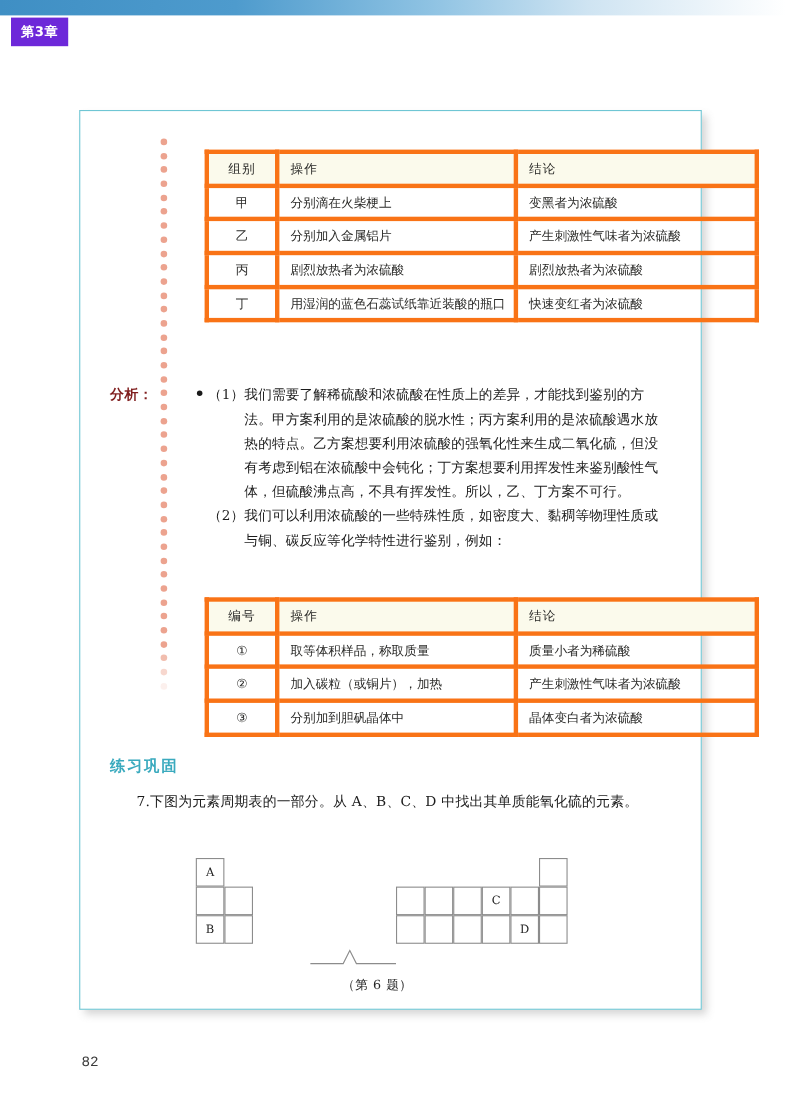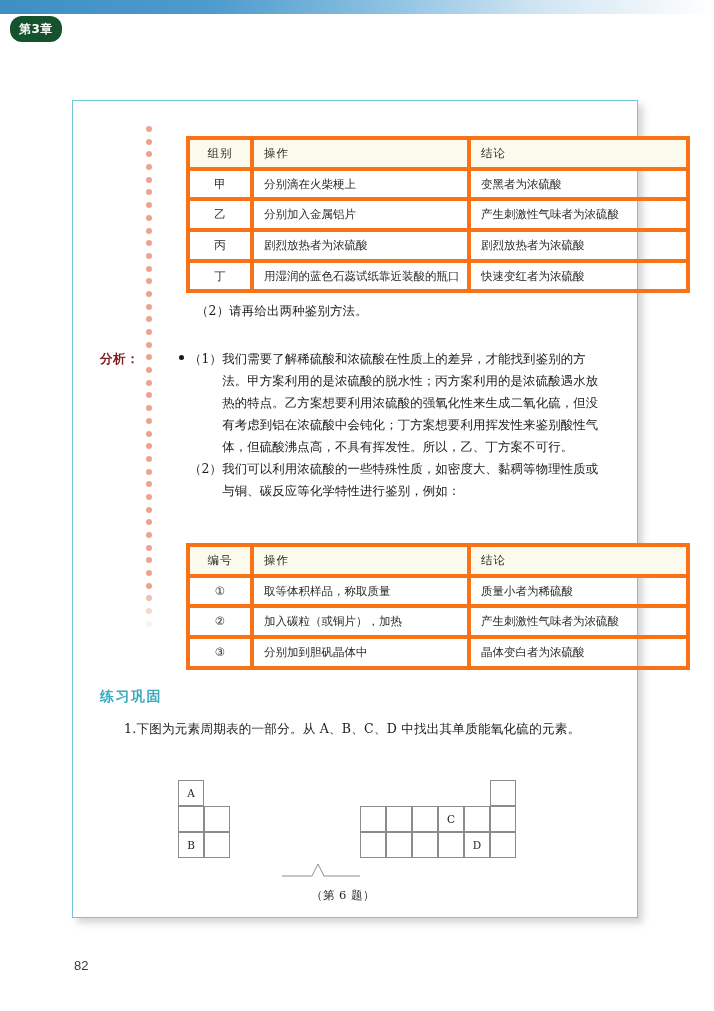--- a/index.html
+++ b/index.html
@@ -24,30 +24,29 @@
     background: linear-gradient(to right, #3f8fc4 0%, #4e9bcd 30%, #8fc3e3 55%, #cfe4f2 75%, #ffffff 100%);
   }
   .header-row {
     position: absolute;
     top: 16px; left: 10px;
     display: flex;
     align-items: stretch;
     height: 26px;
   }
   .chapter-tag {
-    background: #14532d;
+    background: #6d28d9;
     color: #ffffff;
     font-family: "DejaVu Sans", "Liberation Sans", sans-serif;
     font-weight: bold;
     font-size: 12px;
     letter-spacing: 0.5px;
     display: flex;
     align-items: center;
     padding: 0 9px;
-    border-radius: 12px;
   }
   .chapter-title {
     background: #cfe0ef;
     color: #12263a;
     font-family: "DejaVu Sans", "Liberation Sans", sans-serif;
     font-weight: bold;
     font-size: 16px;
     letter-spacing: 2px;
     display: flex;
     align-items: center;
@@ -239,21 +238,21 @@
     letter-spacing: 0.5px;
   }
 
   
   .page-num {
     position: absolute;
     left: 74px;
     top: 958px;
     font-size: 13px;
     color: #3a3a3a;
-    font-family: Liberation Sans, sans-serif;
+    font-family: Liberation Mono, monospace;
   }
 </style>
 </head>
 <body>
 
 <div class="header-band"></div>
 <div class="header-row">
   <div class="chapter-tag">第3章</div>
 </div>
 
@@ -328,21 +327,20 @@
       </tr>
       <tr>
         <td class="c-idx">丁</td>
         <td class="c-op">用湿润的蓝色石蕊试纸靠近装酸的瓶口</td>
         <td class="c-cl">快速变红者为浓硫酸</td>
       </tr>
     </tbody>
 </table>
 
 <div class="q-list cn">
-  <div>（2）请再给出两种鉴别方法。</div>
 </div>
 
 <div class="analysis-label cn">分析：</div>
 <div class="analysis-bullet"></div>
 <div class="analysis-body cn">
   <div class="ab-item">
     <span class="ab-num">（1）</span>
     <span class="ab-txt">我们需要了解稀硫酸和浓硫酸在性质上的差异，才能找到鉴别的方法。甲方案利用的是浓硫酸的脱水性；丙方案利用的是浓硫酸遇水放热的特点。乙方案想要利用浓硫酸的强氧化性来生成二氧化硫，但没有考虑到铝在浓硫酸中会钝化；丁方案想要利用挥发性来鉴别酸性气体，但硫酸沸点高，不具有挥发性。所以，乙、丁方案不可行。</span>
   </div>
   <div class="ab-item">
@@ -372,21 +370,21 @@
       </tr>
       <tr>
         <td class="c-idx">③</td>
         <td class="c-op">分别加到胆矾晶体中</td>
         <td class="c-cl">晶体变白者为浓硫酸</td>
       </tr>
     </tbody>
 </table>
 
 <div class="practice-head">练习巩固</div>
-<div class="practice-q cn">1.下图为元素周期表的一部分。从 A、B、C、D 中找出其单质能氧化硫的元素。</div>
+<div class="practice-q cn">7.下图为元素周期表的一部分。从 A、B、C、D 中找出其单质能氧化硫的元素。</div>
 
 <div class="ptable-wrap" id="ptable-wrap">
   <svg class="pbreak" viewBox="0 0 78 24">
     <polyline points="0,22 30,22 36,10 42,22 78,22" fill="none" stroke="#8c8c8c" stroke-width="1"></polyline>
   </svg>
 <div class="pcell" style="left: 0px; top: 0px; width: 26px; height: 26px;">A</div>
     <div class="pcell" style="left: 0px; top: 26px; width: 26px; height: 26px;"></div>
     <div class="pcell" style="left: 26px; top: 26px; width: 26px; height: 26px;"></div>
     <div class="pcell" style="left: 0px; top: 52px; width: 26px; height: 26px;">B</div>
     <div class="pcell" style="left: 26px; top: 52px; width: 26px; height: 26px;"></div>

